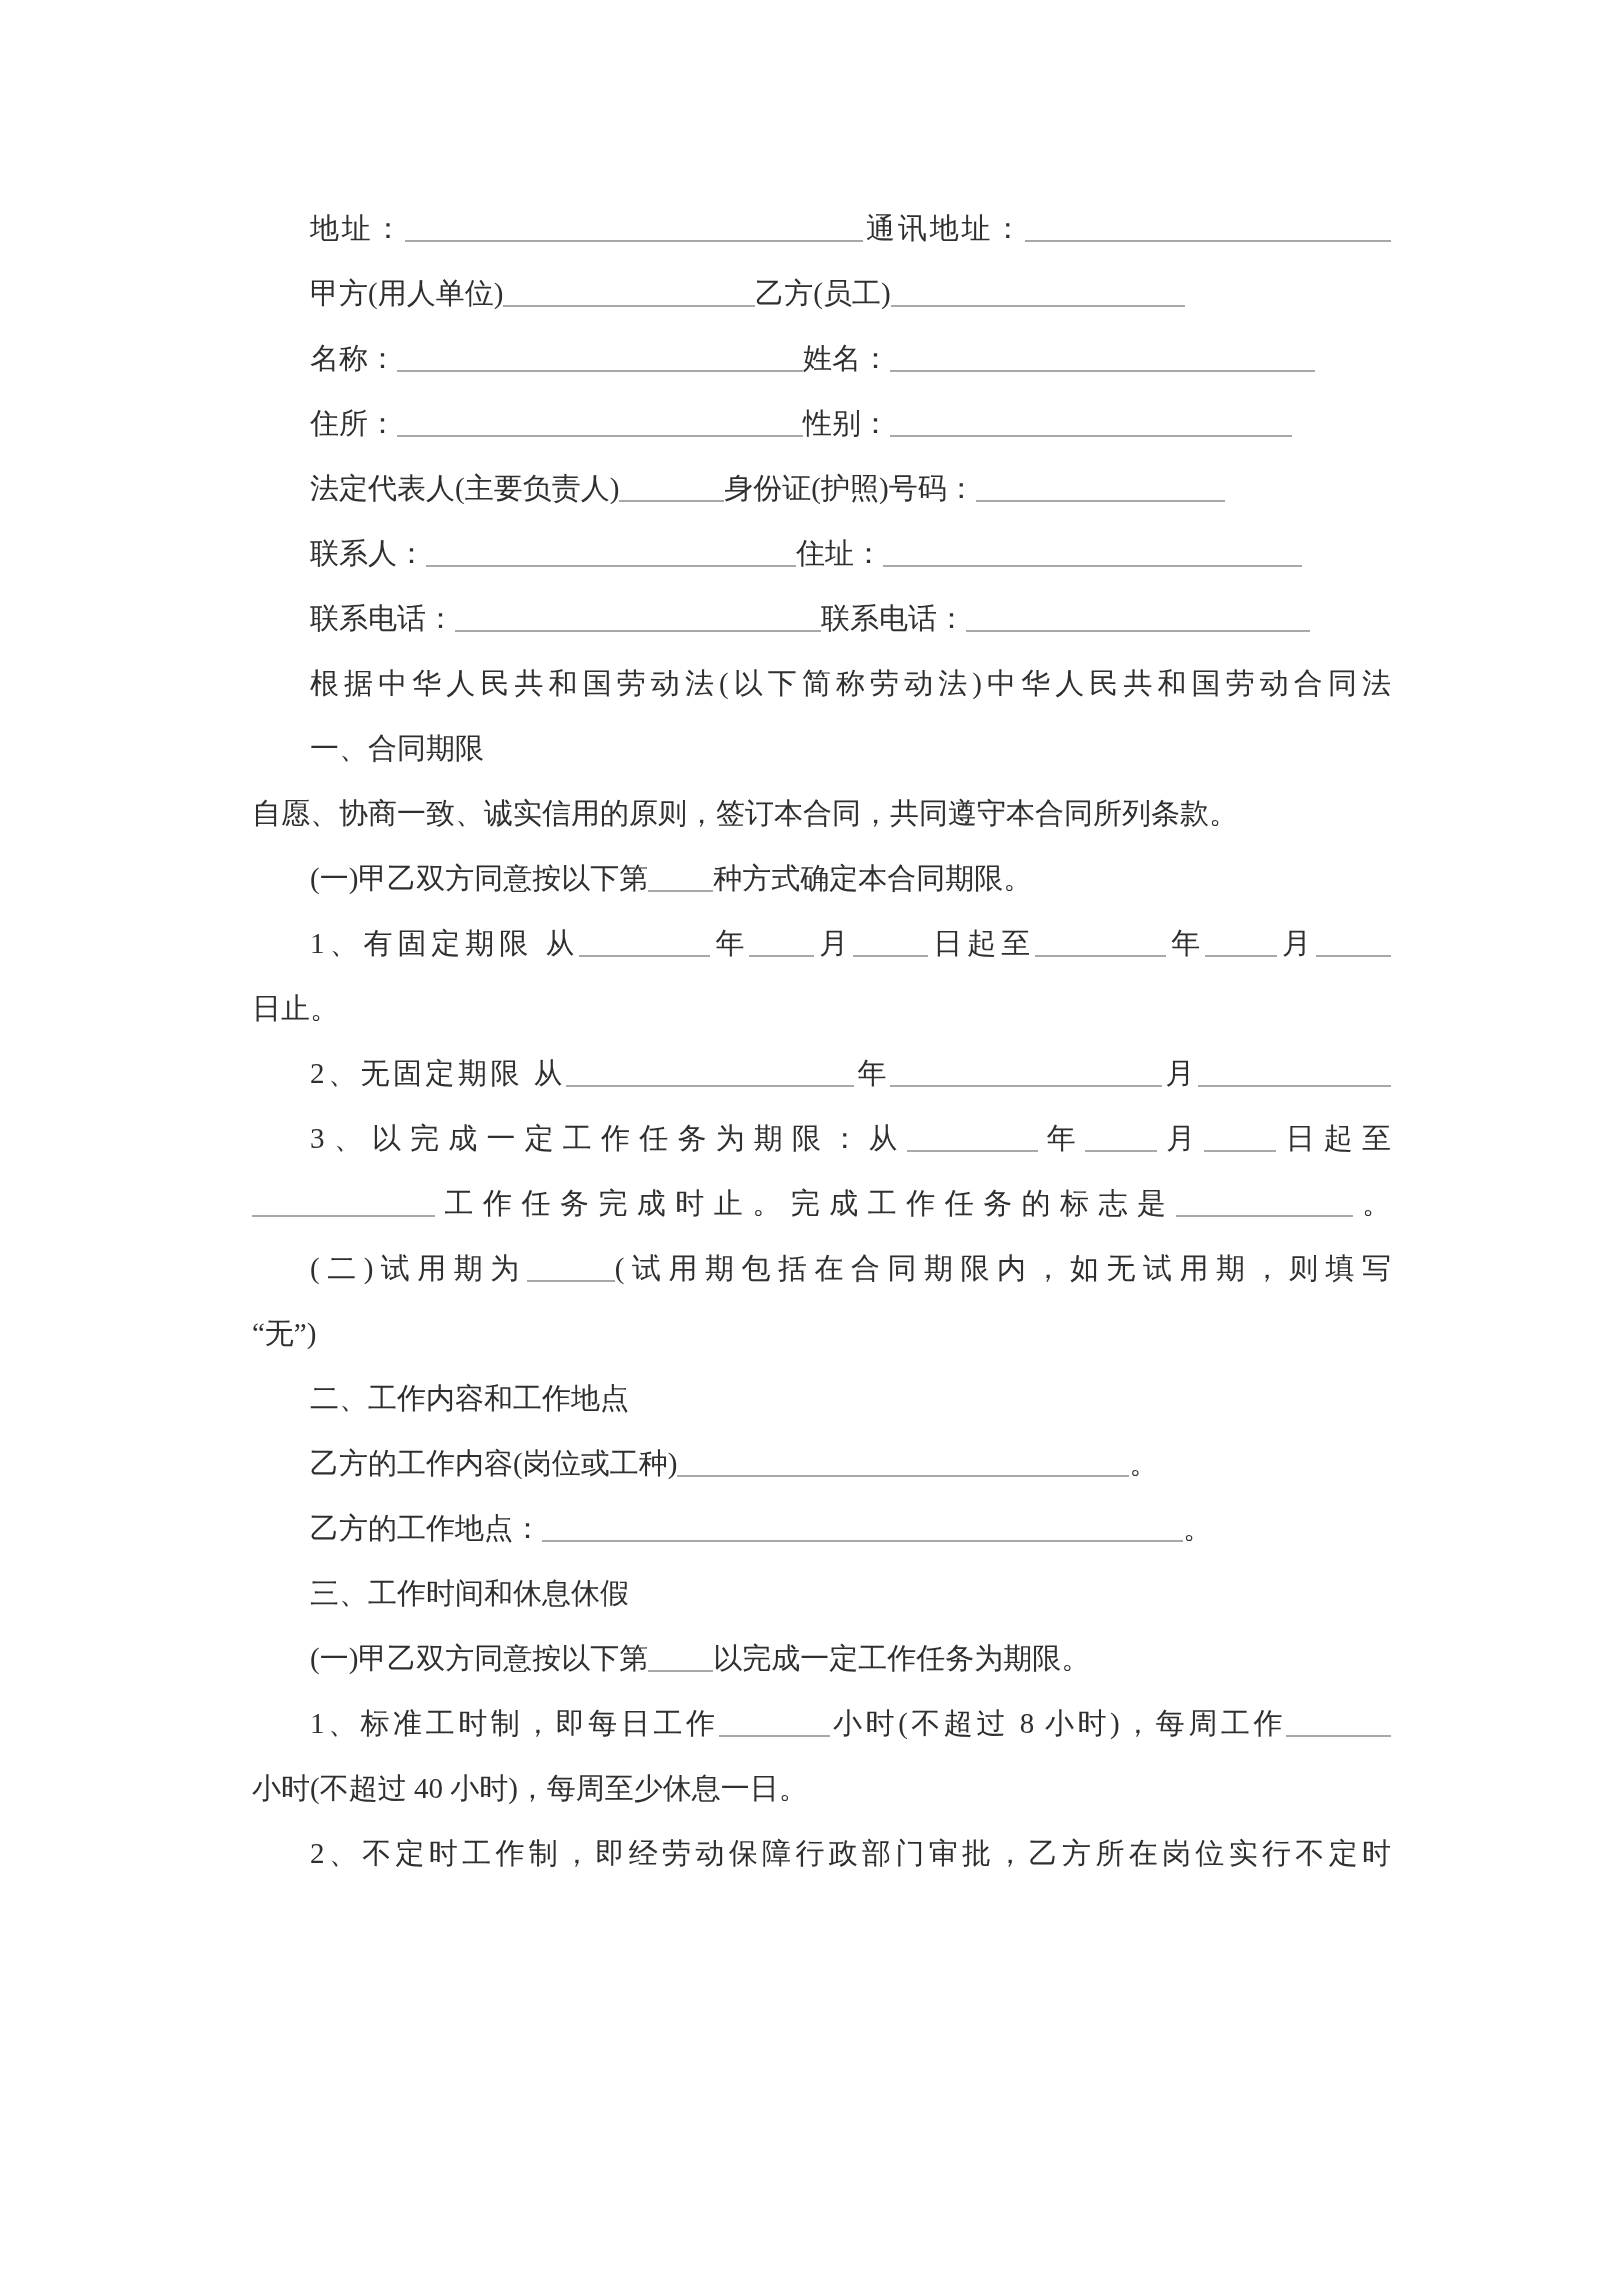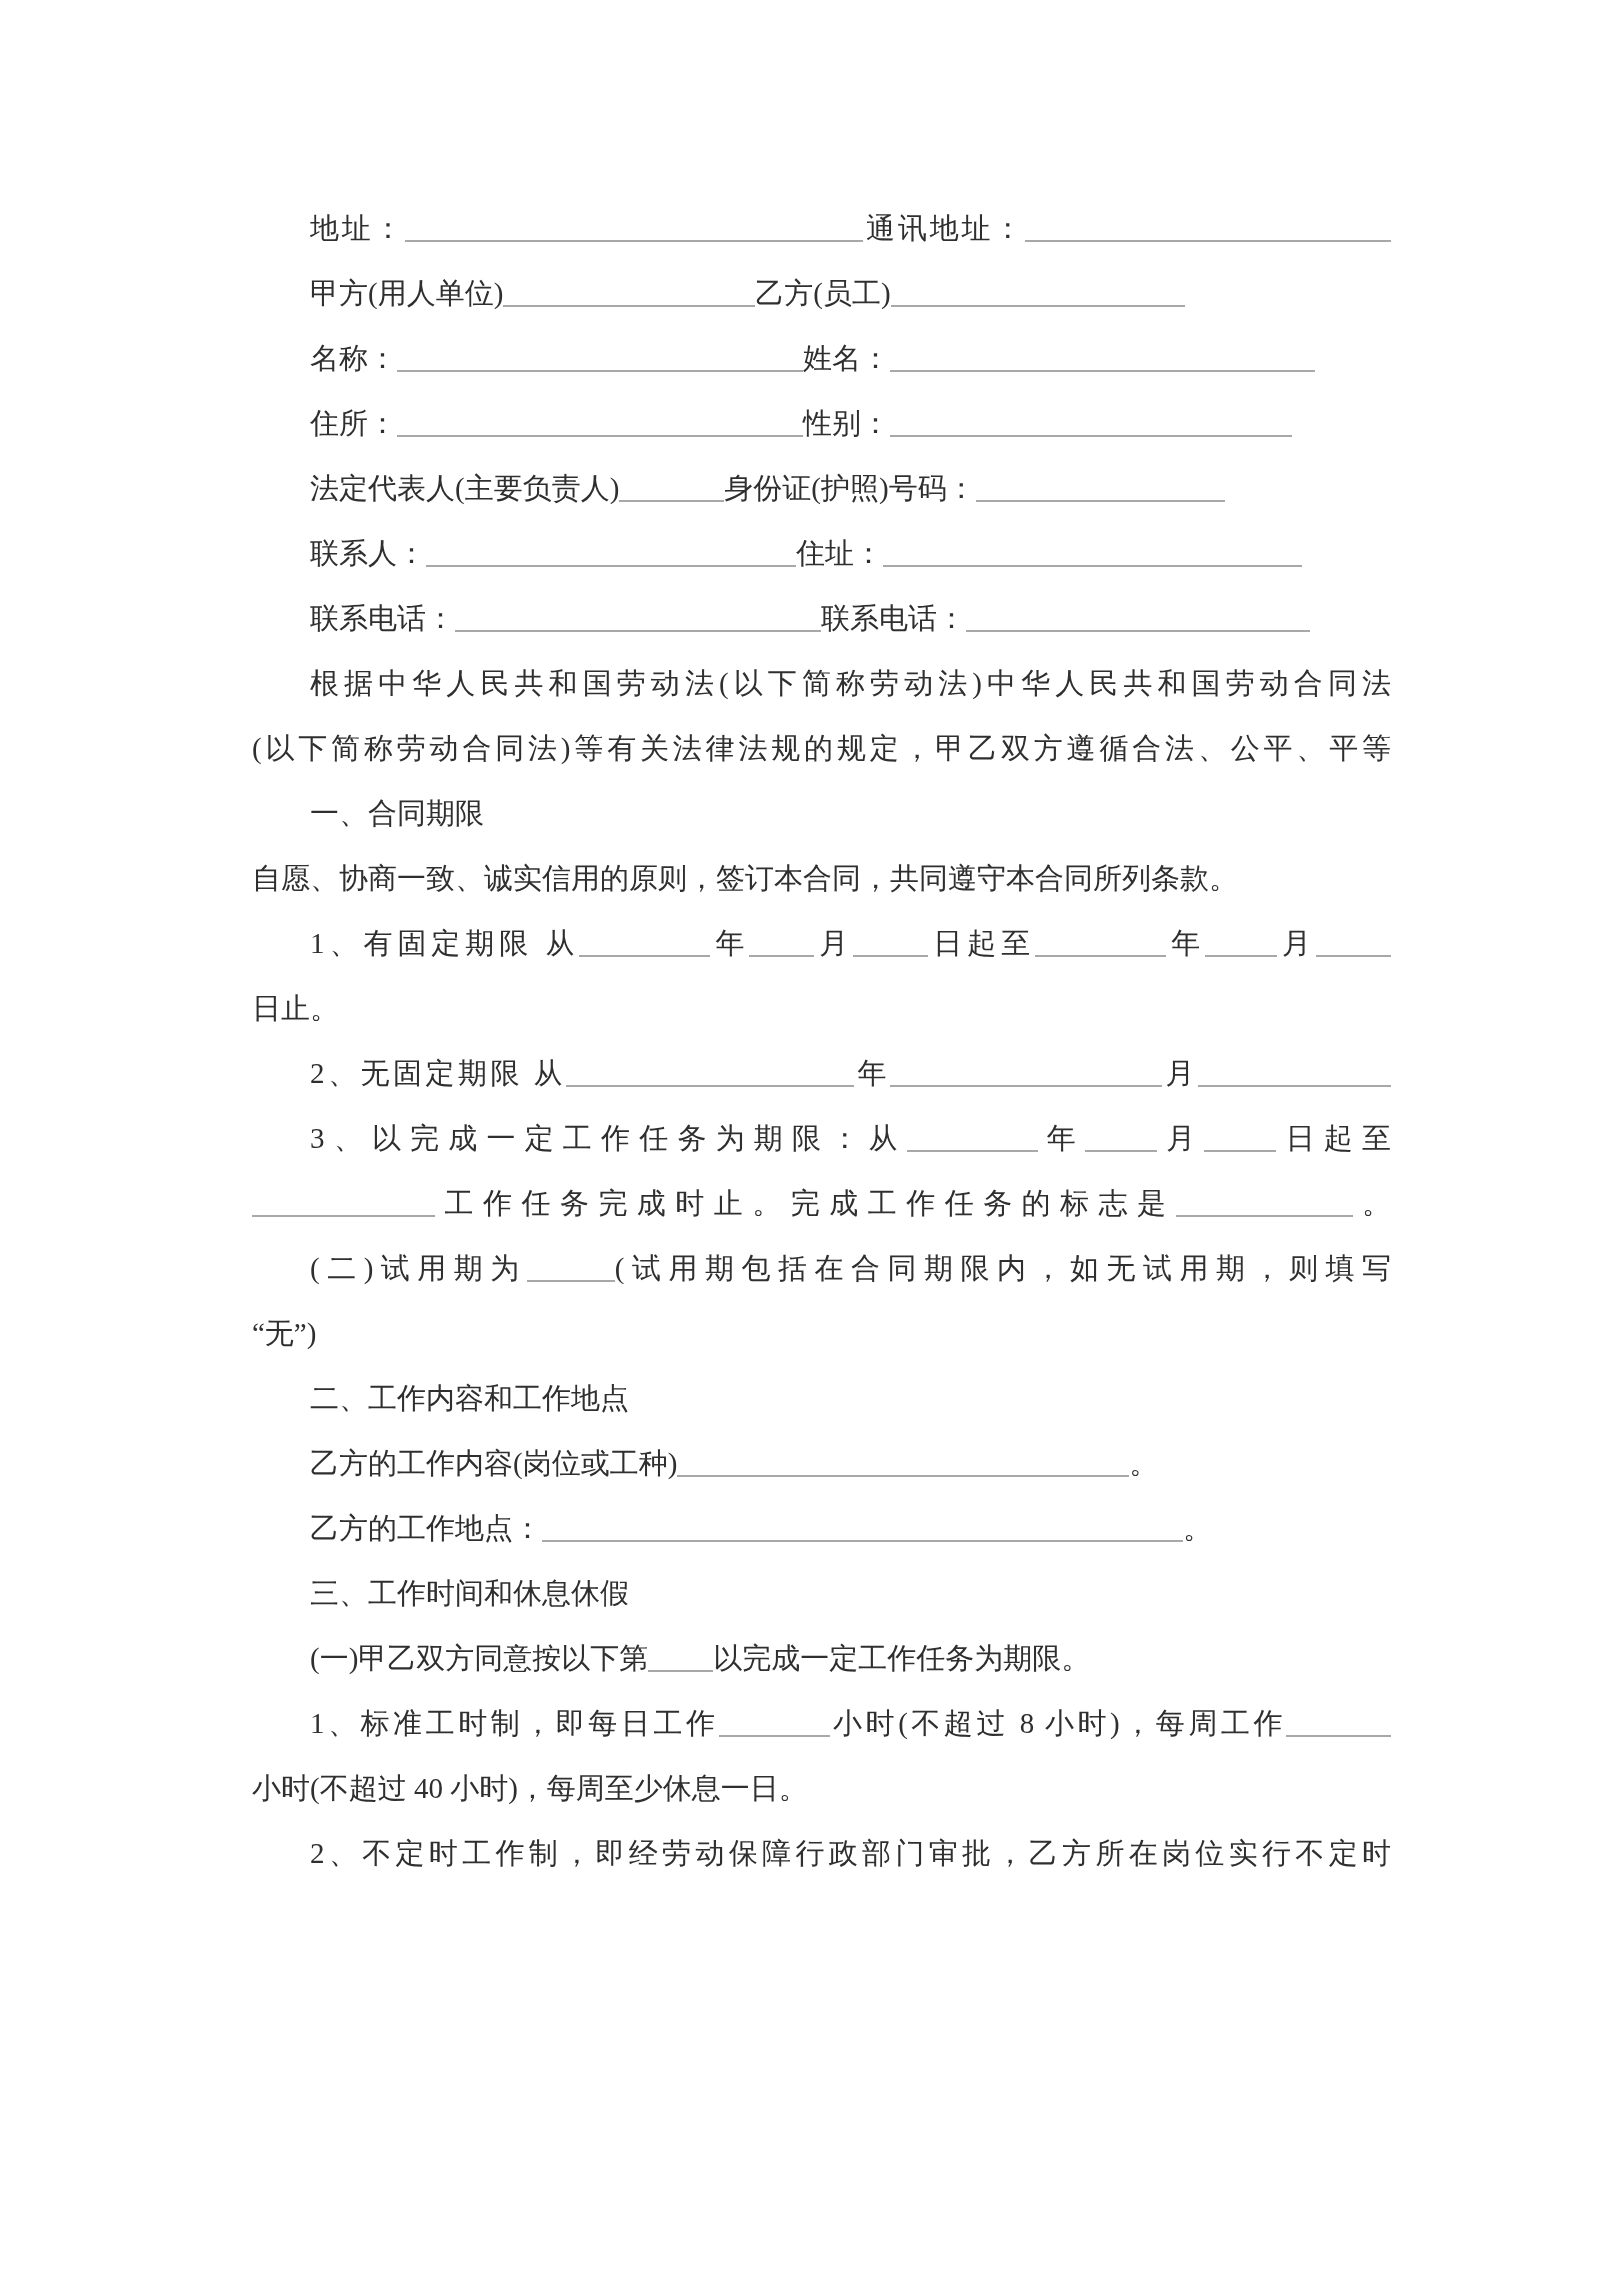--- a/index.html
+++ b/index.html
@@ -50,23 +50,23 @@
 <div class="page">
   <div class="doc-body">
       <div class="line indent justify"><span class="txt">地址：</span><span class="blank" style="width: 458px;"></span><span class="txt">通讯地址：</span><span class="blank" style="width: 366px;"></span></div>
       <div class="line indent"><span class="txt">甲方(用人单位)</span><span class="blank" style="width: 252px;"></span><span class="txt">乙方(员工)</span><span class="blank" style="width: 294px;"></span></div>
       <div class="line indent"><span class="txt">名称：</span><span class="blank" style="width: 406px;"></span><span class="txt">姓名：</span><span class="blank" style="width: 425px;"></span></div>
       <div class="line indent"><span class="txt">住所：</span><span class="blank" style="width: 406px;"></span><span class="txt">性别：</span><span class="blank" style="width: 402px;"></span></div>
       <div class="line indent"><span class="txt">法定代表人(主要负责人)</span><span class="blank" style="width: 105px;"></span><span class="txt">身份证(护照)号码：</span><span class="blank" style="width: 249px;"></span></div>
       <div class="line indent"><span class="txt">联系人：</span><span class="blank" style="width: 370px;"></span><span class="txt">住址：</span><span class="blank" style="width: 419px;"></span></div>
       <div class="line indent"><span class="txt">联系电话：</span><span class="blank" style="width: 366px;"></span><span class="txt">联系电话：</span><span class="blank" style="width: 344px;"></span></div>
       <div class="line indent justify"><span class="txt">根据中华人民共和国劳动法(以下简称劳动法)中华人民共和国劳动合同法</span></div>
-      <div class="line justify"><span class="txt">(以下简称劳动合同法)等有关法律法规的规定，甲乙双方遵循合法、公平、平等</span></div>
       <div class="line indent"><span class="txt">一、合同期限</span></div>
       <div class="line"><span class="txt">自愿、协商一致、诚实信用的原则，签订本合同，共同遵守本合同所列条款。</span></div>
+      <div class="line indent"><span class="txt">(一)甲乙双方同意按以下第</span><span class="blank" style="width: 65px;"></span><span class="txt">种方式确定本合同期限。</span></div>
       <div class="line indent justify"><span class="txt">1、有固定期限 从</span><span class="blank" style="width: 131px;"></span><span class="txt">年</span><span class="blank" style="width: 65px;"></span><span class="txt">月</span><span class="blank" style="width: 75px;"></span><span class="txt">日起至</span><span class="blank" style="width: 131px;"></span><span class="txt">年</span><span class="blank" style="width: 72px;"></span><span class="txt">月</span><span class="blank" style="width: 75px;"></span></div>
       <div class="line"><span class="txt">日止。</span></div>
       <div class="line indent justify"><span class="txt">2、无固定期限 从</span><span class="blank" style="width: 288px;"></span><span class="txt">年</span><span class="blank" style="width: 272px;"></span><span class="txt">月</span><span class="blank" style="width: 193px;"></span></div>
       <div class="line indent justify"><span class="txt">3、以完成一定工作任务为期限：从</span><span class="blank" style="width: 131px;"></span><span class="txt">年</span><span class="blank" style="width: 72px;"></span><span class="txt">月</span><span class="blank" style="width: 72px;"></span><span class="txt">日起至</span></div>
       <div class="line justify"><span class="blank" style="width: 183px;"></span><span class="txt">工作任务完成时止。完成工作任务的标志是</span><span class="blank" style="width: 177px;"></span><span class="txt">。</span></div>
       <div class="line indent justify"><span class="txt">(二)试用期为</span><span class="blank" style="width: 88px;"></span><span class="txt">(试用期包括在合同期限内，如无试用期，则填写</span></div>
       <div class="line"><span class="txt">“无”)</span></div>
       <div class="line indent"><span class="txt">二、工作内容和工作地点</span></div>
       <div class="line indent"><span class="txt">乙方的工作内容(岗位或工种)</span><span class="blank" style="width: 452px;"></span><span class="txt">。</span></div>
       <div class="line indent"><span class="txt">乙方的工作地点：</span><span class="blank" style="width: 641px;"></span><span class="txt">。</span></div>

